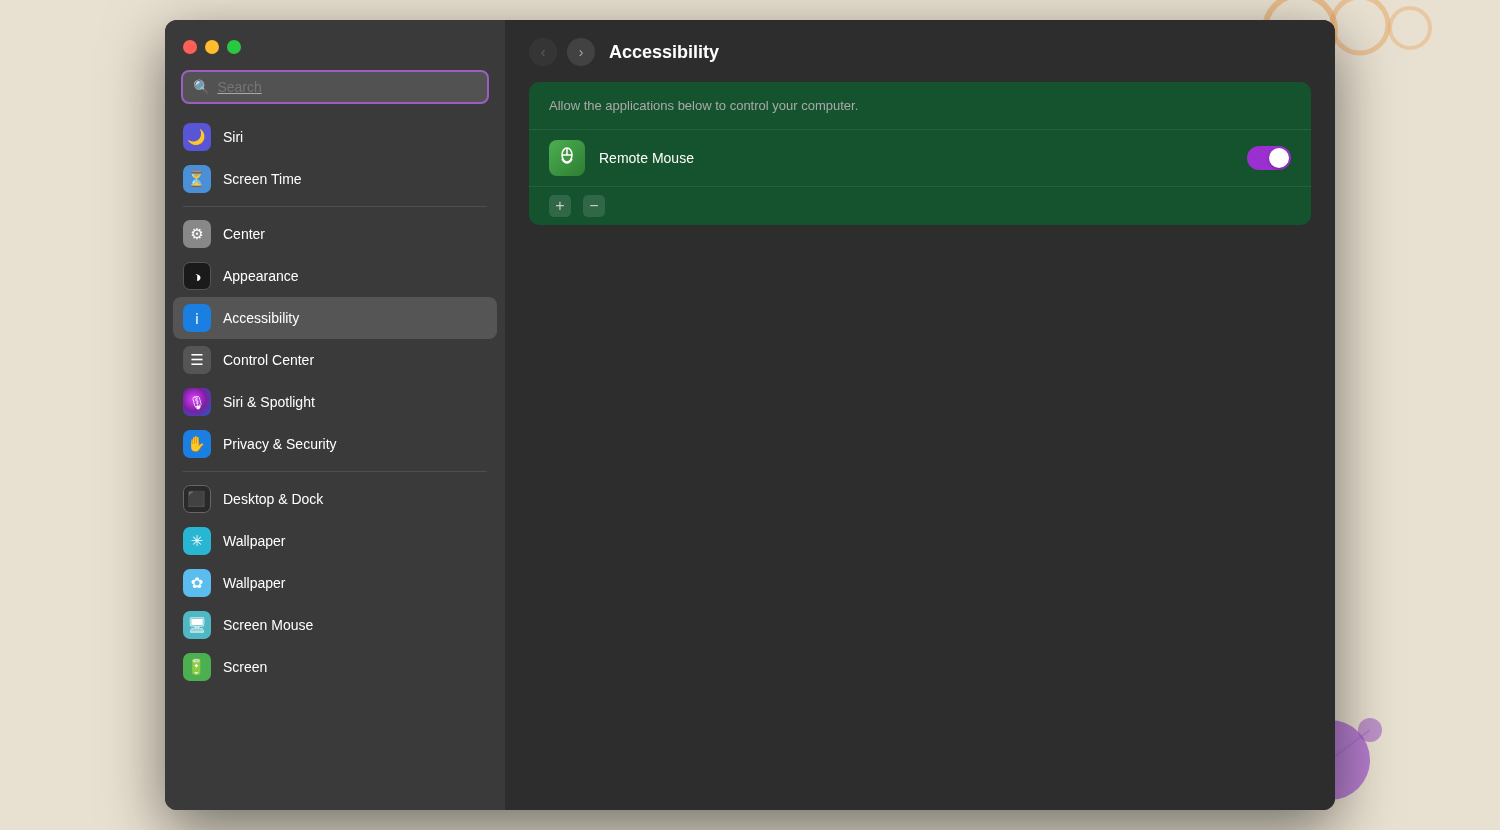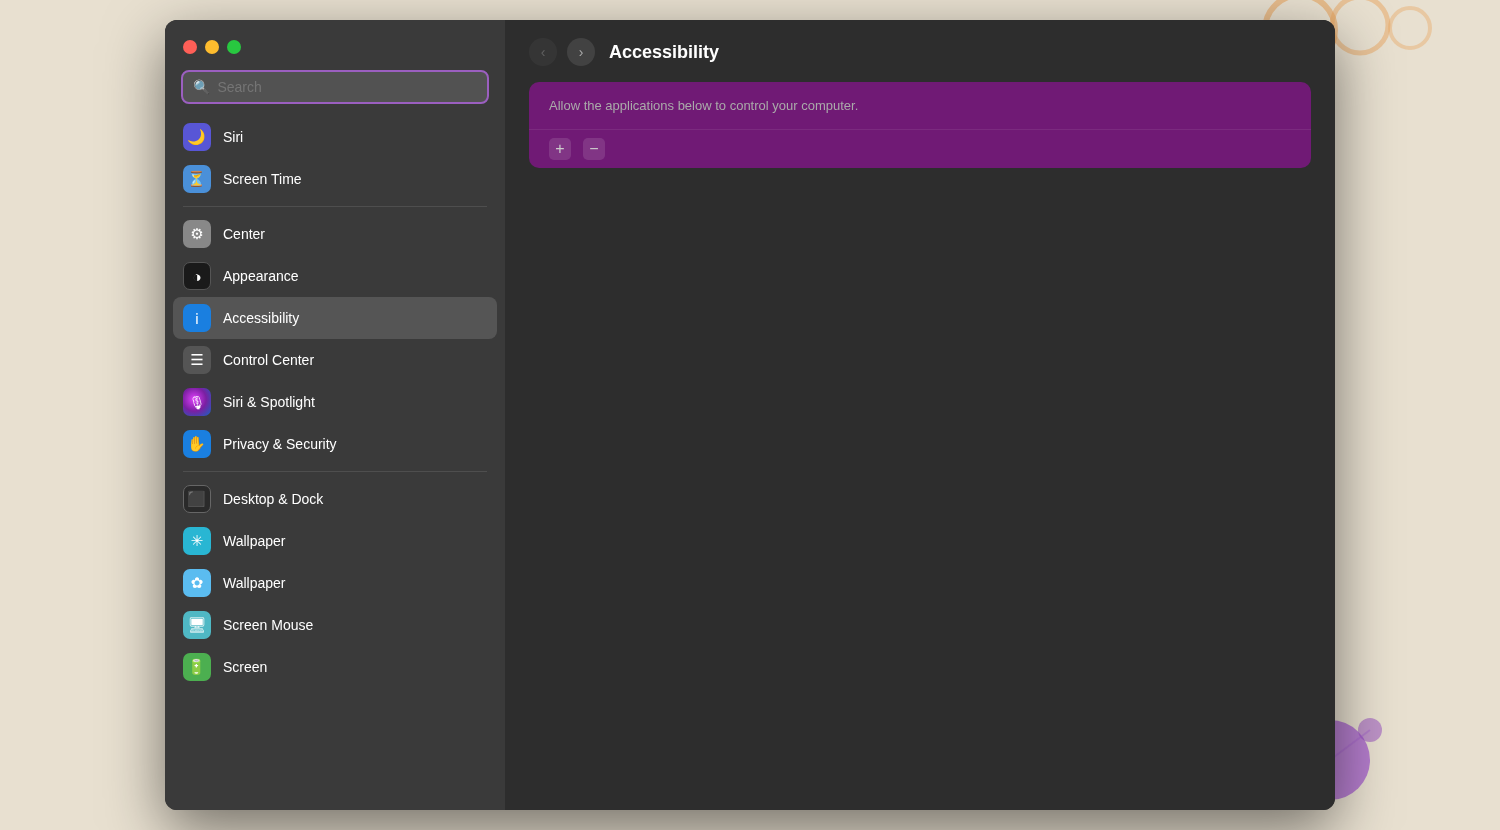--- a/index.html
+++ b/index.html
@@ -96,20 +96,21 @@
       flex-shrink: 0;
     }
 
     .search-input-el {
       background: transparent;
       border: none;
       outline: none;
       color: #aaa;
       font-size: 14px;
       width: 100%;
+      text-decoration: underline;
     }
 
     .sidebar-list {
       overflow-y: auto;
       flex: 1;
       padding: 0 8px;
     }
 
     .sidebar-section {
       margin-bottom: 4px;
@@ -202,21 +203,21 @@
       color: #ffffff;
       margin-left: 4px;
     }
 
     .main-body {
       padding: 0 24px 24px 24px;
       flex: 1;
     }
 
     .content-box {
-      background: #701a75;
+      background: #14532d;
       border-radius: 10px;
       overflow: hidden;
     }
 
     .content-description {
       padding: 16px 20px;
       color: #aaaaaa;
       font-size: 13px;
       border-bottom: 1px solid rgba(255,255,255,0.08);
     }
@@ -424,20 +425,36 @@
         <button class="nav-btn">
           <span>›</span>
         </button>
         <span class="page-title">Accessibility</span>
       </div>
 
       <div class="main-body">
         <div class="content-box">
           <div class="content-description">Allow the applications below to control your computer.</div>
 
+          <div class="app-row">
+            <div class="app-icon-circle">
+              <svg width="22" height="22" viewBox="0 0 22 22" fill="none">
+                <ellipse cx="11" cy="8" rx="5" ry="7" stroke="white" stroke-width="1.5" fill="none"></ellipse>
+                <line x1="11" y1="8" x2="11" y2="1" stroke="white" stroke-width="1.5"></line>
+                <line x1="6" y1="8" x2="16" y2="8" stroke="white" stroke-width="1.5"></line>
+                <path d="M6 12 Q11 20 16 12" stroke="white" stroke-width="1.5" fill="none"></path>
+              </svg>
+            </div>
+            <span class="app-name">Remote Mouse</span>
+            <div class="toggle-wrap">
+              <div class="toggle-track">
+                <div class="toggle-thumb"></div>
+              </div>
+            </div>
+          </div>
 
           <div class="action-row">
             <button class="action-btn">
               <span>+</span>
             </button>
             <button class="action-btn">
               <span>−</span>
             </button>
           </div>
         </div>

